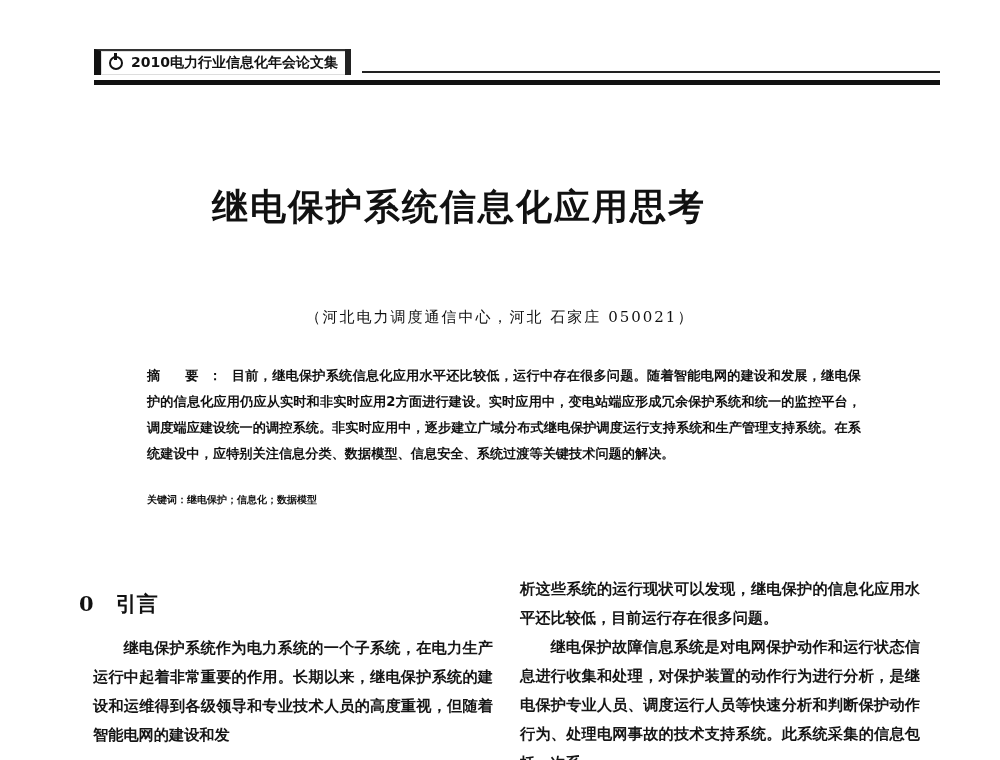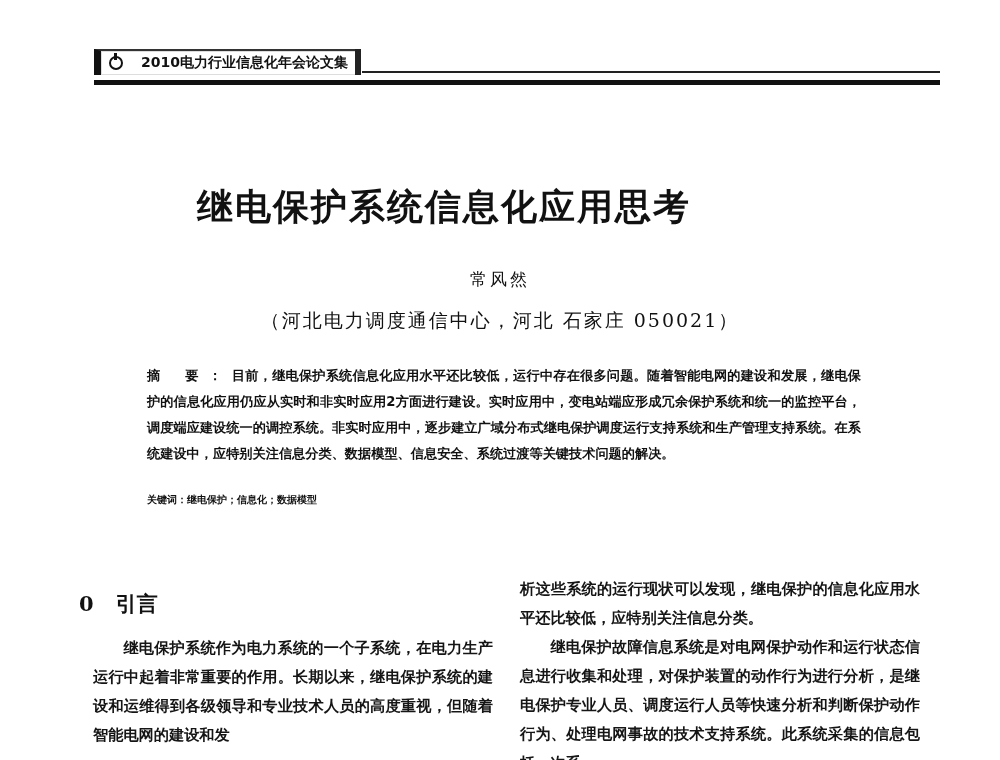--- a/index.html
+++ b/index.html
@@ -7,43 +7,43 @@
     width: 1000px; height: 760px; overflow: hidden; position: relative;
     font-family: "DejaVu Serif", "Liberation Serif", serif; color: #111;
   }
   .page { position: absolute; left: 0; top: 0; width: 1000px; height: 760px; }
 
   
   .running-header { position: absolute; left: 94px; top: 49px; width: 846px; height: 40px; }
   .header-badge {
     position: absolute; left: 0; top: 0; height: 24px; padding: 0 10px 0 8px;
     background: #ffffff; border-left: 7px solid #111; border-top: 2px solid #333;
-    display: flex; align-items: center; gap: 18px;
+    display: flex; align-items: center; gap: 8px;
     font-family: "DejaVu Sans", "Liberation Sans", sans-serif; font-weight: bold; font-size: 14px;
     box-shadow: inset 0 0 0 1px #ddd;
   }
   .header-badge::after {
     content: ""; position: absolute; right: -3px; top: -2px; width: 6px; height: 26px; background: #222;
   }
   .header-icon { width: 14px; height: 14px; border: 2px solid #111; border-radius: 50%; box-sizing: border-box; position: relative; }
   .header-icon::before { content: ""; position: absolute; left: 3px; top: -5px; width: 3px; height: 7px; background: #111; }
   .header-thin-rule { position: absolute; left: 268px; right: 0; top: 22px; height: 2px; background: #222; }
   .header-thick-rule { position: absolute; left: 0; right: 0; top: 31px; height: 5px; background: #111; }
 
   .title {
-    position: absolute; left: 0; width: 888px; top: 183px; text-align: center;
+    position: absolute; left: 15px; width: 888px; top: 183px; text-align: center;
     font-family: "DejaVu Sans", "Liberation Sans", sans-serif; font-weight: bold; font-size: 36px; letter-spacing: 2px;
   }
   .author {
     position: absolute; left: 0; width: 1000px; top: 268px; text-align: center;
     font-size: 17px; letter-spacing: 3px;
   }
   .affiliation {
     position: absolute; left: 0; width: 1000px; top: 308px; text-align: center;
-    font-size: 19px; letter-spacing: 2px;
+    font-size: 15px; letter-spacing: 2px;
   }
 
   .abstract {
     position: absolute; left: 147px; top: 363px; width: 714px;
     font-family: "DejaVu Sans", "Liberation Sans", sans-serif; font-size: 13.2px; line-height: 26px;
     text-align: justify; font-weight: bold;
   }
   .abstract .label { letter-spacing: 10px; }
   .keywords {
     position: absolute; left: 147px; top: 493px; width: 714px;
@@ -73,37 +73,36 @@
   <div class="running-header">
     <div class="header-badge">
       <span class="header-icon"></span>
       <span>2010电力行业信息化年会论文集</span>
     </div>
     <div class="header-thin-rule"></div>
     <div class="header-thick-rule"></div>
   </div>
 
   <div class="title">继电保护系统信息化应用思考</div>
-  <div class="author">常风然</div>
   <div class="affiliation">（河北电力调度通信中心，河北 石家庄 050021）</div>
 
   <div class="abstract">
     <span class="label">摘 要：</span><span>目前，继电保护系统信息化应用水平还比较低，运行中存在很多问题。随着智能电网的建设和发展，继电保护的信息化应用仍应从实时和非实时应用2方面进行建设。实时应用中，变电站端应形成冗余保护系统和统一的监控平台，调度端应建设统一的调控系统。非实时应用中，逐步建立广域分布式继电保护调度运行支持系统和生产管理支持系统。在系统建设中，应特别关注信息分类、数据模型、信息安全、系统过渡等关键技术问题的解决。</span>
   </div>
 
   <div class="keywords">
     <span>关键词：</span><span>继电保护；信息化；数据模型</span>
   </div>
 
   <div class="section-heading">
     <span class="num">0</span><span>引言</span>
   </div>
 
   <div class="col col-left">
     <p class="indent">继电保护系统作为电力系统的一个子系统，在电力生产运行中起着非常重要的作用。长期以来，继电保护系统的建设和运维得到各级领导和专业技术人员的高度重视，但随着智能电网的建设和发</p>
   </div>
 
   <div class="col col-right">
-    <p>析这些系统的运行现状可以发现，继电保护的信息化应用水平还比较低，应特别关注信息分类。</p>
+    <p>析这些系统的运行现状可以发现，继电保护的信息化应用水平还比较低，目前运行存在很多问题。</p>
     <p class="indent">继电保护故障信息系统是对电网保护动作和运行状态信息进行收集和处理，对保护装置的动作行为进行分析，是继电保护专业人员、调度运行人员等快速分析和判断保护动作行为、处理电网事故的技术支持系统。此系统采集的信息包括一次系</p>
   </div>
 
 </div>
 
 </body></html>

